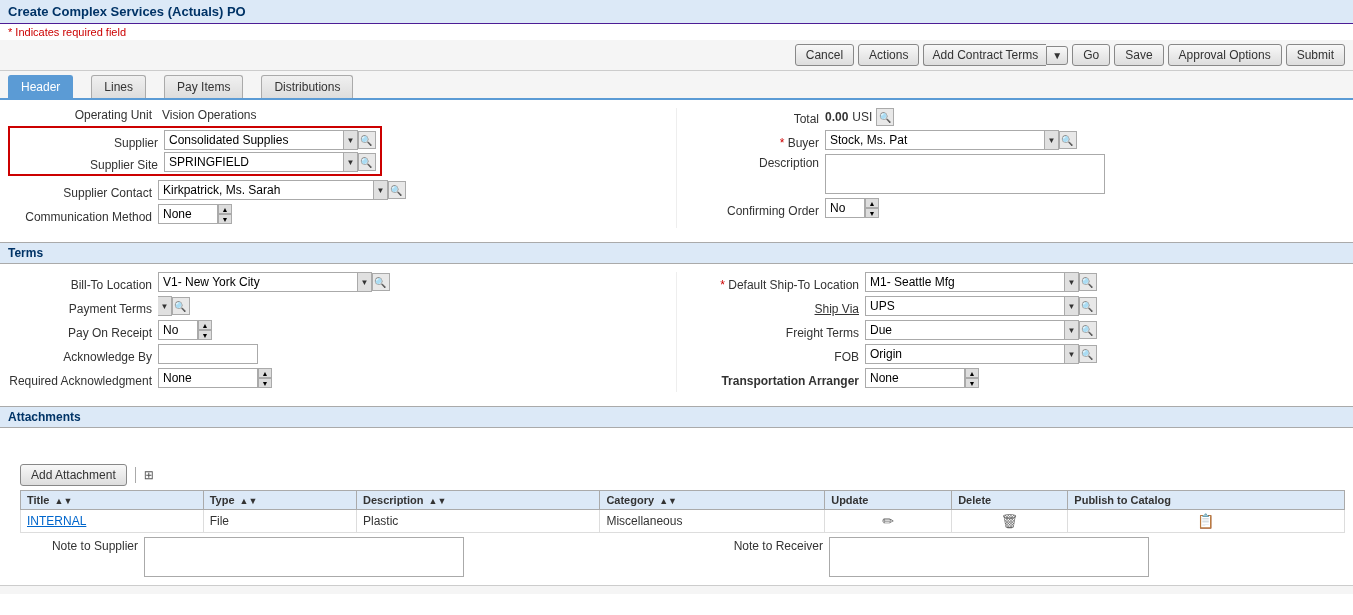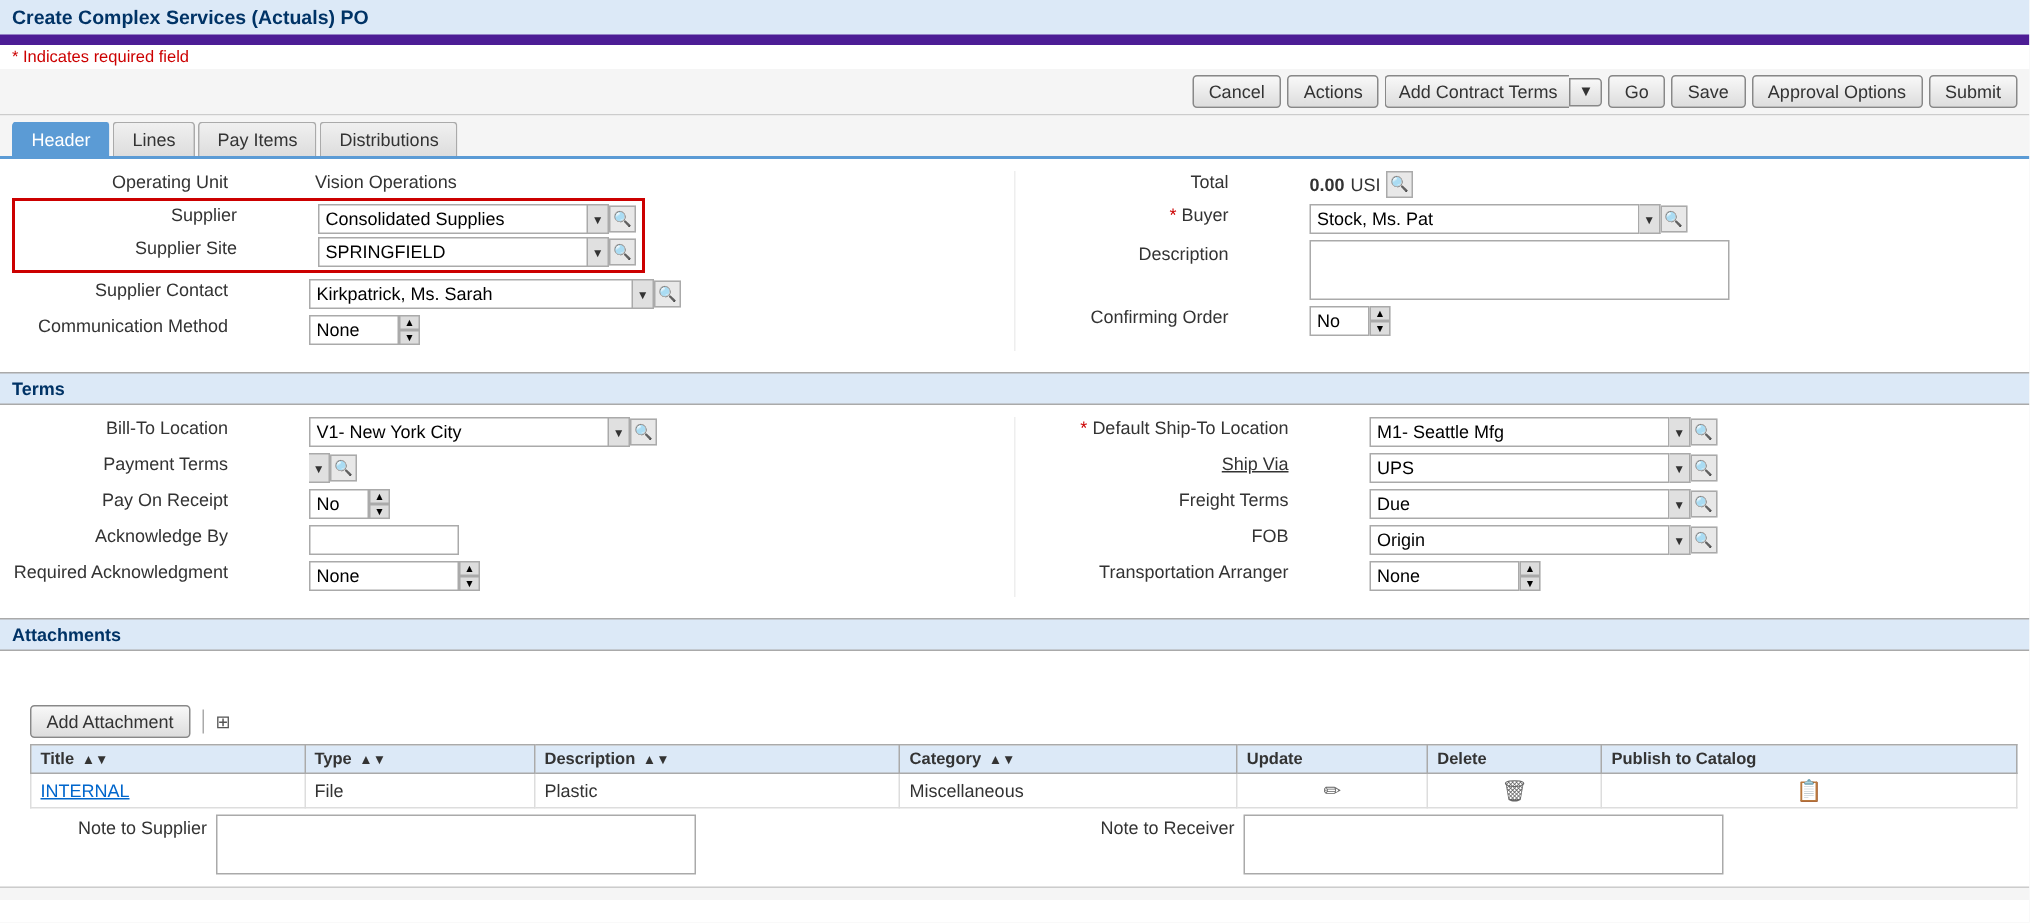--- a/index.html
+++ b/index.html
@@ -1,42 +1,42 @@
 <!DOCTYPE html>
 <html><head>
   <meta charset="utf-8">
   <style>
     * { box-sizing: border-box; margin: 0; padding: 0; }
     body { font-family: Arial, sans-serif; font-size: 12px; background: #f0f0f0; color: #333; }
     
     .page-wrapper { background: #fff; min-height: 615px; width: 1353px; overflow: hidden; }
     
     
-    .title-bar { background: #dce9f7; padding: 4px 8px; border-bottom: 7px solid #4c1d95; }
+    .title-bar { background: #dce9f7; padding: 4px 8px; border-bottom: 1px solid #4c1d95; }
     .title-bar h1 { font-size: 13px; font-weight: bold; color: #003366; }
     .required-note { font-size: 11px; color: #cc0000; padding: 2px 8px; }
     
     
     .toolbar { display: flex; align-items: center; justify-content: flex-end; padding: 4px 8px; gap: 4px; border-bottom: 1px solid #ccc; background: #f5f5f5; }
     
     .btn { 
       padding: 3px 10px; 
       font-size: 12px; 
       border: 1px solid #888; 
       background: linear-gradient(to bottom, #f8f8f8, #ddd); 
       cursor: pointer; 
       border-radius: 3px; 
       color: #333;
     }
     .btn-with-arrow { display: flex; align-items: center; gap: 0; padding: 0; overflow: hidden; }
     .btn-with-arrow .btn-main { padding: 3px 8px; border: 1px solid #888; background: linear-gradient(to bottom, #f8f8f8, #ddd); cursor: pointer; border-radius: 3px 0 0 3px; border-right: none; }
     .btn-with-arrow .btn-arrow { padding: 3px 5px; border: 1px solid #888; background: linear-gradient(to bottom, #f8f8f8, #ddd); cursor: pointer; border-radius: 0 3px 3px 0; font-size: 10px; }
     
     
-    .tabs { display: flex; border-bottom: 2px solid #5b9bd5; padding: 4px 8px 0; background: #f5f5f5; gap: 2px; }
+    .tabs { display: flex; border-bottom: 2px solid #5b9bd5; padding: 4px 8px 0; background: #f5f5f5; gap: 18px; }
     .tab { 
       padding: 4px 12px; 
       border: 1px solid #aaa; 
       border-bottom: none; 
       background: linear-gradient(to bottom, #f0f0f0, #ddd); 
       cursor: pointer; 
       border-radius: 3px 3px 0 0; 
       font-size: 12px; 
     }
     .tab.active { background: #5b9bd5; color: white; border-color: #5b9bd5; }
@@ -45,21 +45,21 @@
     .content { padding: 0; }
     
     
     .section-header { background: #dce9f7; padding: 3px 8px; font-weight: bold; font-size: 12px; color: #003366; border-top: 1px solid #aaa; border-bottom: 1px solid #aaa; margin-top: 6px; }
     
     
     .form-area { display: flex; padding: 8px 0; }
     .form-col { flex: 1; padding: 0 8px; }
     .form-col-right { flex: 1; padding: 0 8px; border-left: 1px solid #eee; }
     
-    .form-row { display: flex; align-items: flex-start; margin-bottom: 4px; gap: 48px; }
+    .form-row { display: flex; align-items: flex-end; margin-bottom: 4px; }
     .form-label { text-align: right; min-width: 150px; padding-right: 6px; color: #333; font-size: 12px; white-space: nowrap; }
     .form-label.required::before { content: '* '; color: #cc0000; }
     
     .form-input { display: flex; align-items: center; gap: 2px; }
     
     input[type="text"], textarea, select {
       border: 1px solid #aaa;
       font-size: 12px;
       padding: 2px 4px;
       background: white;
@@ -304,21 +304,21 @@
         </div>
         <div class="form-row">
           <div class="form-label" style="text-align:right; min-width:180px;">FOB</div>
           <div class="input-with-icon">
             <input type="text" style="width: 200px;" value="Origin">
             <div class="dropdown-icon">▼</div>
             <div class="search-icon">🔍</div>
           </div>
         </div>
         <div class="form-row">
-          <div class="form-label" style="text-align:right; min-width:180px;">Transportation Arranger</div>
+          <div class="form-label" style="text-align:right; min-width:180px;font-weight:bold;">Transportation Arranger</div>
           <div style="display:flex; align-items:center;">
             <input type="text" style="width: 100px;" value="None">
             <div class="spinner-btns">
               <button class="spinner-btn">▲</button>
               <button class="spinner-btn">▼</button>
             </div>
           </div>
         </div>
       </div>
     </div>

